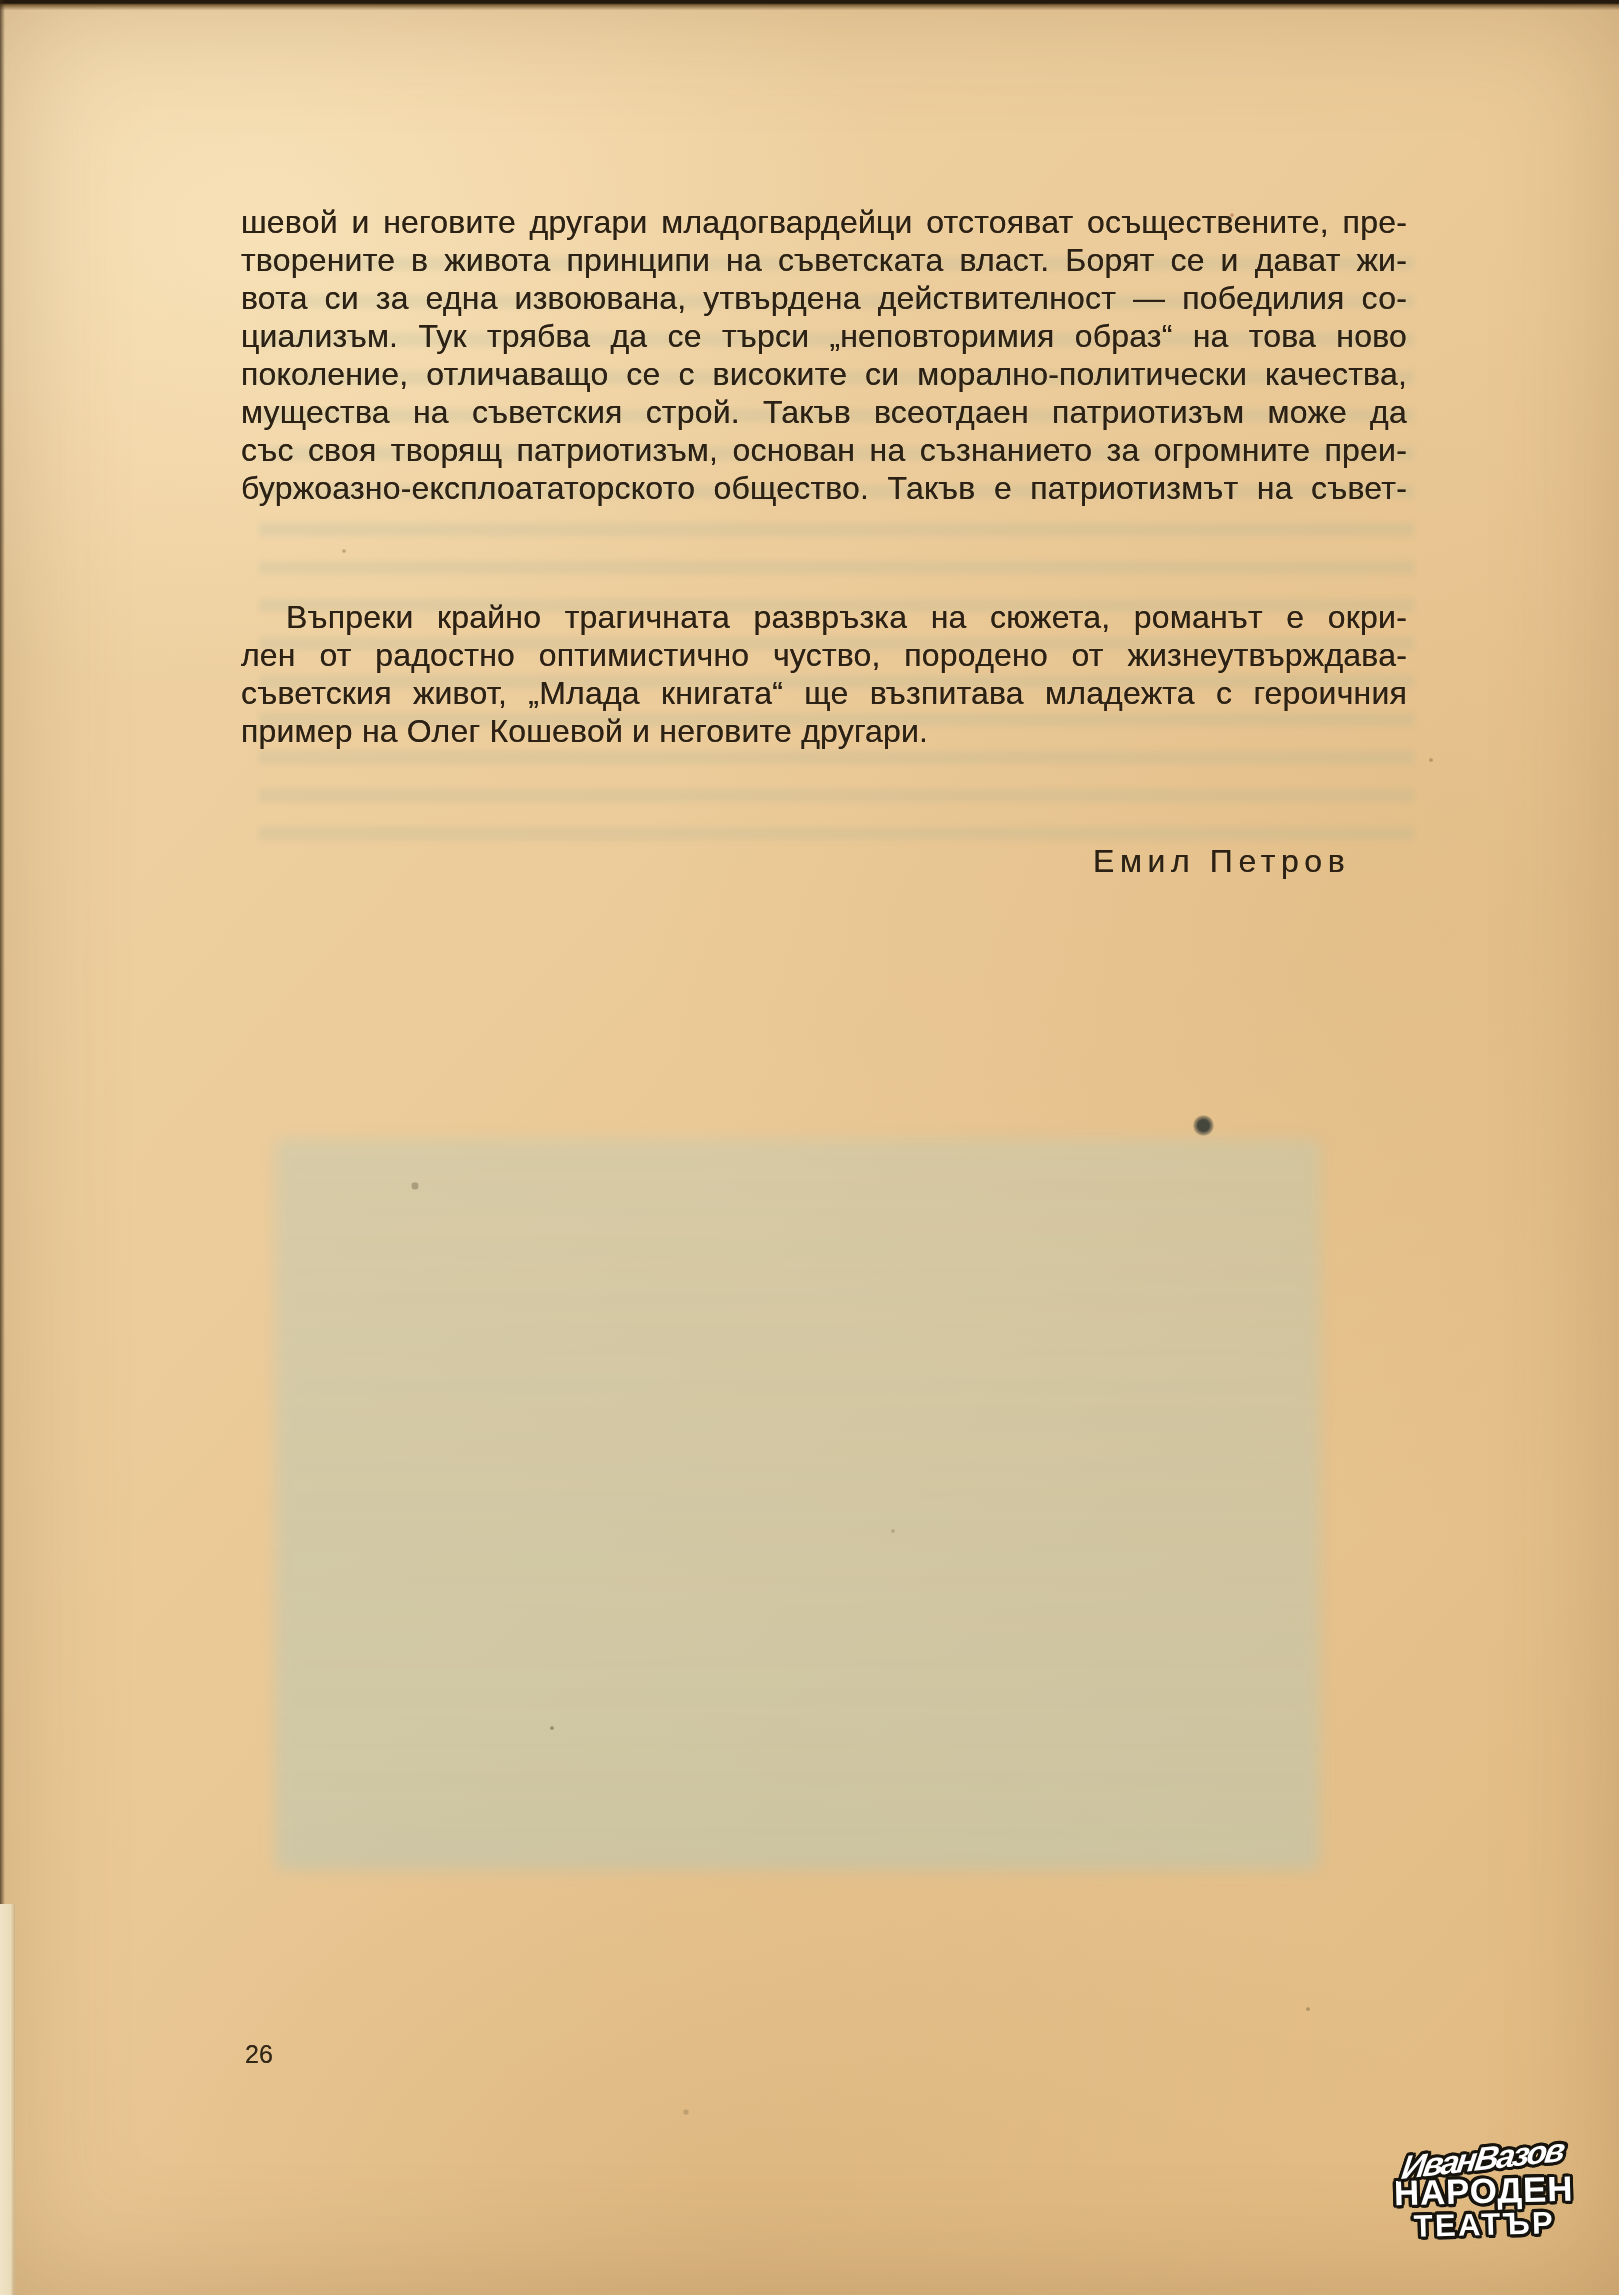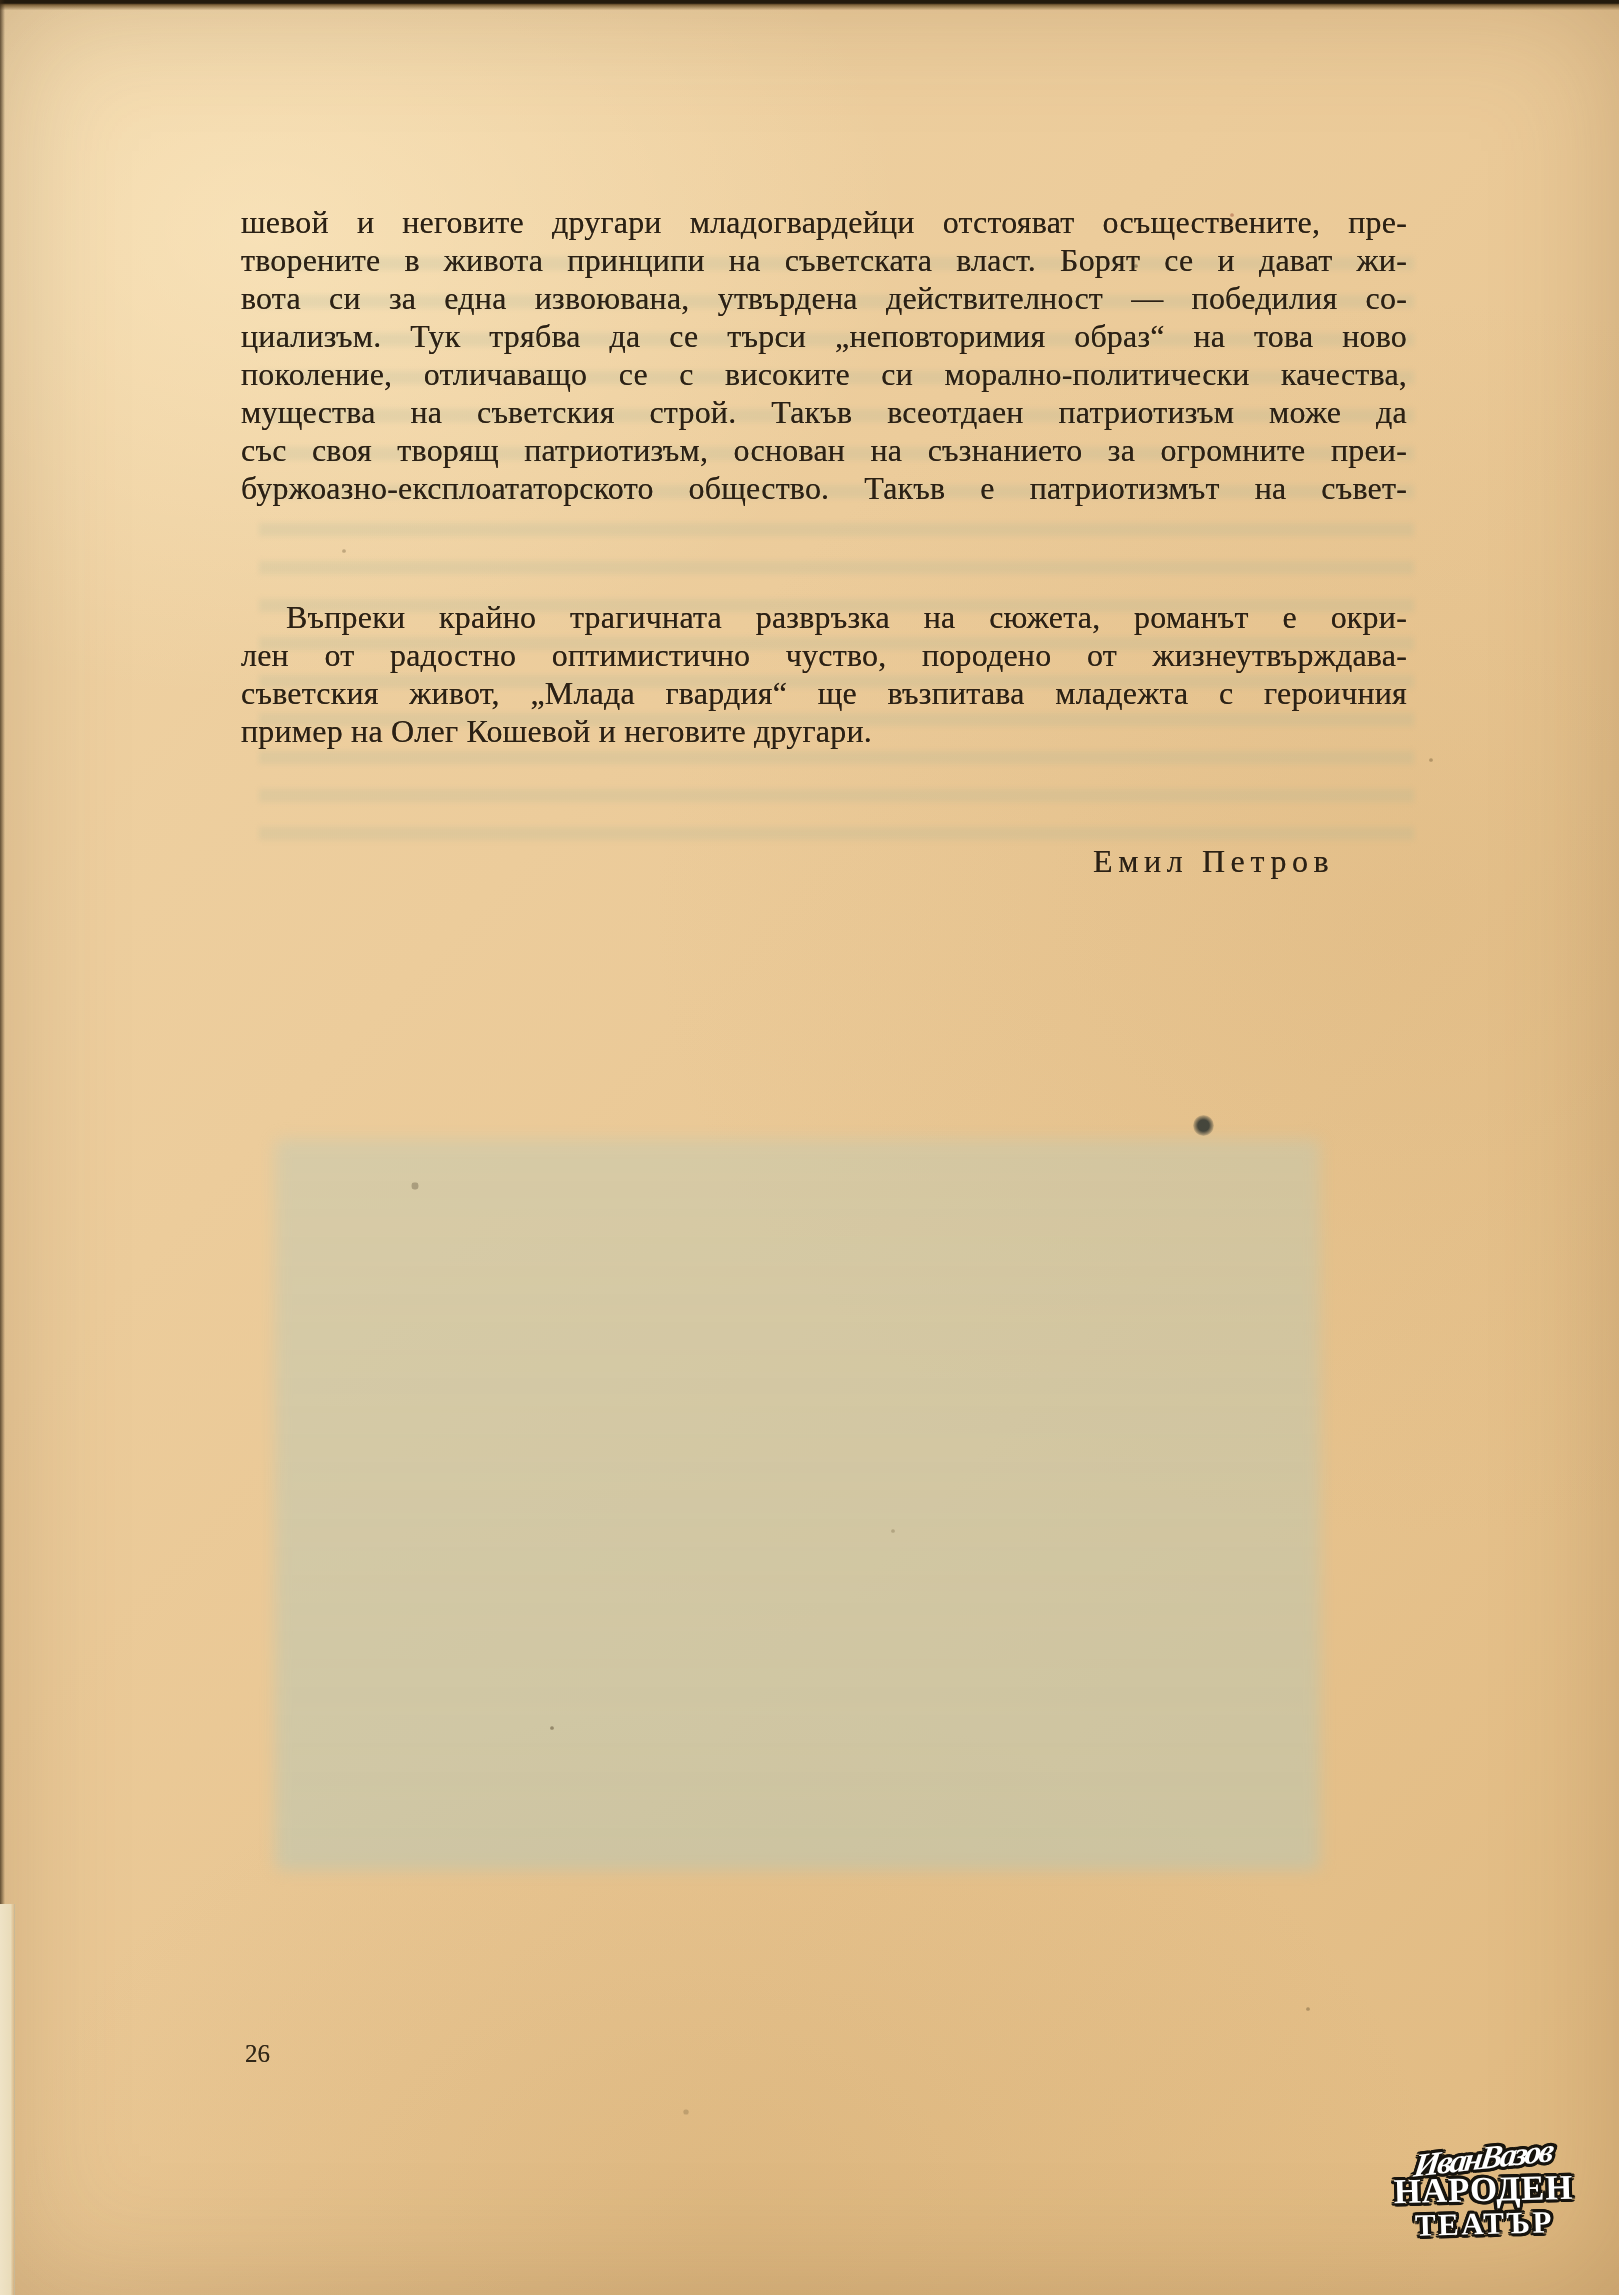--- a/index.html
+++ b/index.html
@@ -5,21 +5,21 @@
   html, body {
     margin: 0;
     padding: 0;
     background: #1a1712;
   }
   .page {
     position: relative;
     width: 1620px;
     height: 2295px;
     overflow: hidden;
-    font-family: Liberation Serif, serif;
+    font-family: Liberation Sans, sans-serif;
     background:
       radial-gradient(1036px 757px at 16% 10%, rgba(255,238,200,0.55), rgba(255,238,200,0) 62%),
       radial-gradient(1195px 956px at 88% 40%, rgba(206,164,104,0.22), rgba(206,164,104,0) 65%),
       radial-gradient(1195px 876px at 45% 97%, rgba(198,156,96,0.26), rgba(198,156,96,0) 60%),
       linear-gradient(133deg, #f0d4a6 0%, #ecCC9b 35%, #e8c591 62%, #e0b980 100%);
     box-shadow: inset 0 0 127px rgba(118,84,44,0.28);
   }
 
   
   .edge-top {
@@ -146,21 +146,21 @@
       <div class="tline">циализъм. Тук трябва да се търси „неповторимия образ“ на това ново</div>
       <div class="tline">поколение, отличаващо се с високите си морално-политически качества,</div>
       <div class="tline">мущества на съветския строй. Такъв всеотдаен патриотизъм може да</div>
       <div class="tline">със своя творящ патриотизъм, основан на съзнанието за огромните преи-</div>
       <div class="tline">буржоазно-експлоататорското общество. Такъв е патриотизмът на съвет-</div>
     </div>
 
   <div class="text-block" id="paragraph-2">
       <div class="tline">Въпреки крайно трагичната развръзка на сюжета, романът е окри-</div>
       <div class="tline">лен от радостно оптимистично чуство, породено от жизнеутвърждава-</div>
-      <div class="tline">съветския живот, „Млада гвардия“ ще възпитава младежта с героичния</div>
+      <div class="tline">съветския живот, „Млада книгата“ ще възпитава младежта с героичния</div>
       <div class="tline tline-last">пример на Олег Кошевой и неговите другари.</div>
     </div>
 
   <div class="author-signature">Емил Петров</div>
 
   <div class="page-number">26</div>
 
   <div class="stamp">
     <div class="stamp-script outline">ИванВазов</div>
     <div class="stamp-line1 outline">НАРОДЕН</div>

